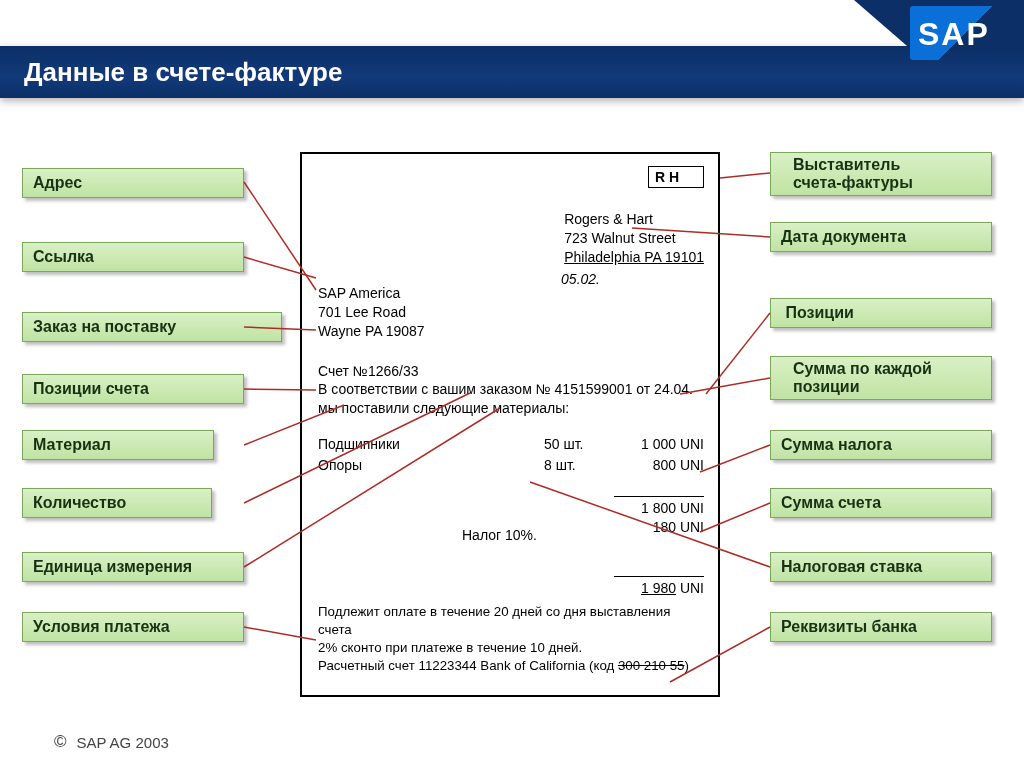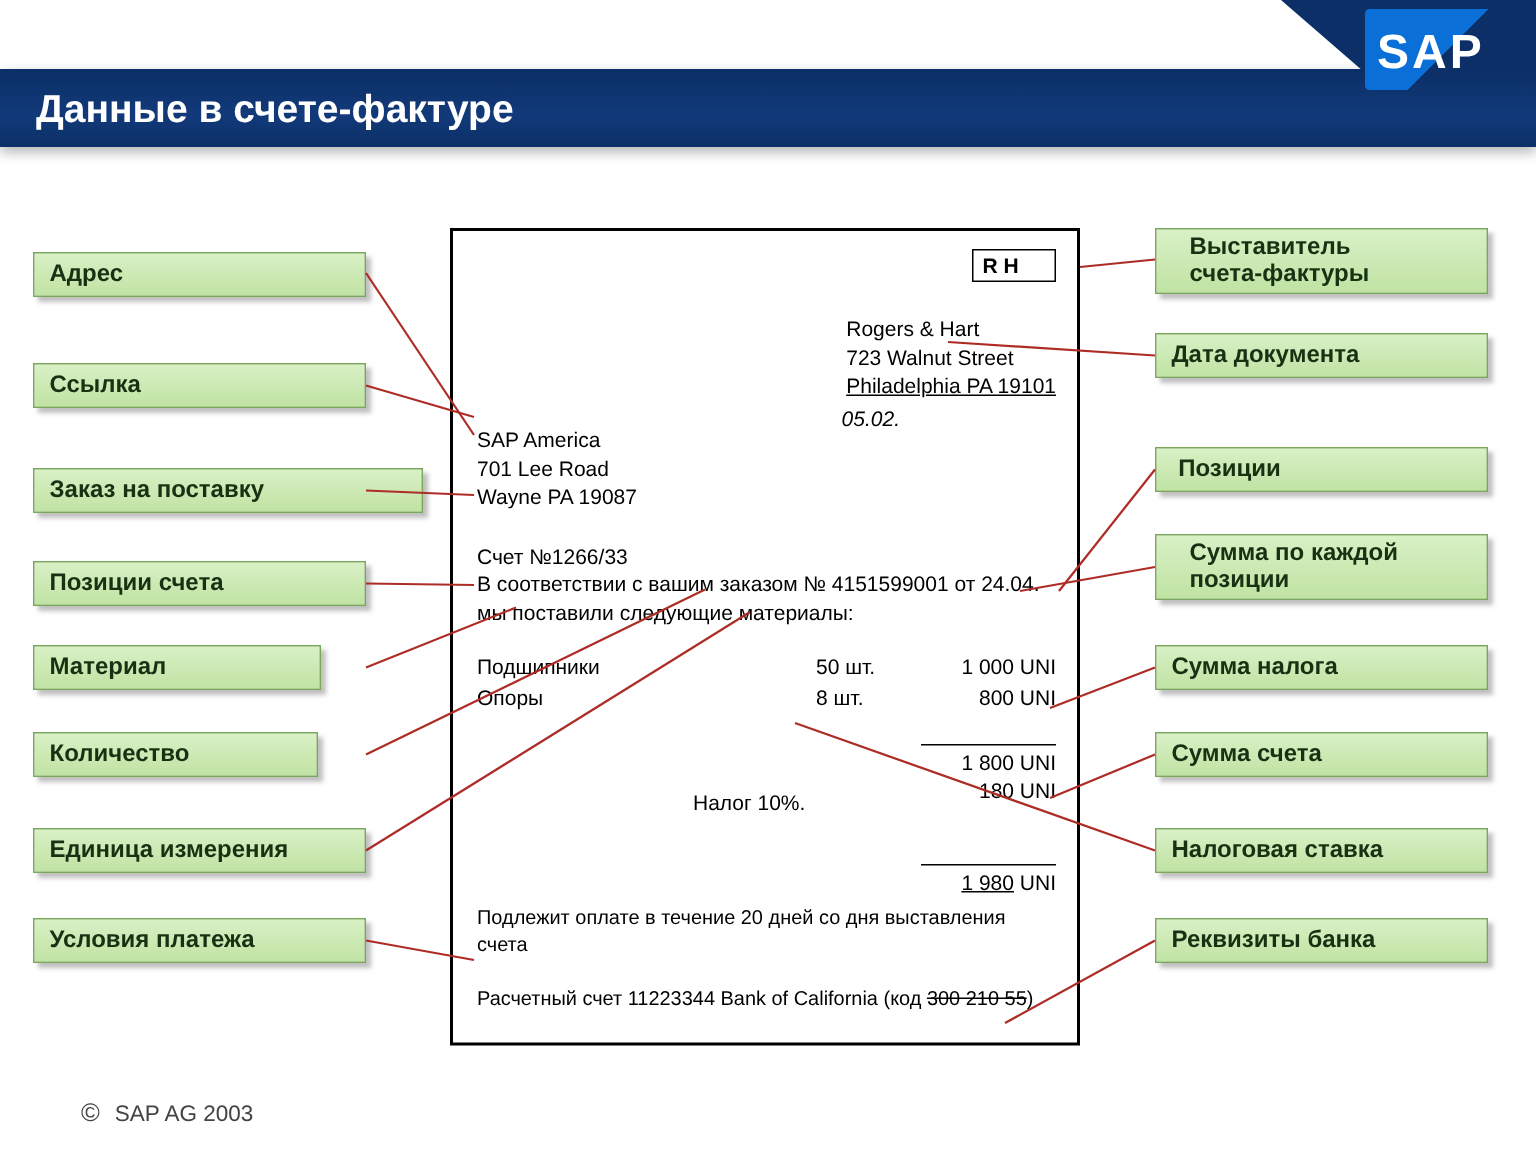--- a/index.html
+++ b/index.html
@@ -221,21 +221,21 @@
     <div class="taxrow">Налог 10%.</div>
 
     <div class="total">
       <div class="hr"></div>
       <span class="ul">1 980</span><span> UNI</span>
     </div>
 
     <div class="pay">
       <span>Подлежит оплате в течение 20 дней со дня выставления</span><br>
       <span>счета</span><br>
-      <br>
+      <span>2% сконто при платеже в течение 10 дней.</span><br>
       <span>Расчетный счет 11223344 Bank of California (код </span><span class="strike">300 210 55</span><span>)</span>
     </div>
   </div>
 
 </div>
 
 <svg class="leads" viewBox="0 0 1024 768">
 
   <line x1="244" y1="182" x2="316" y2="290"></line>
   <line x1="244" y1="257" x2="316" y2="278"></line>

